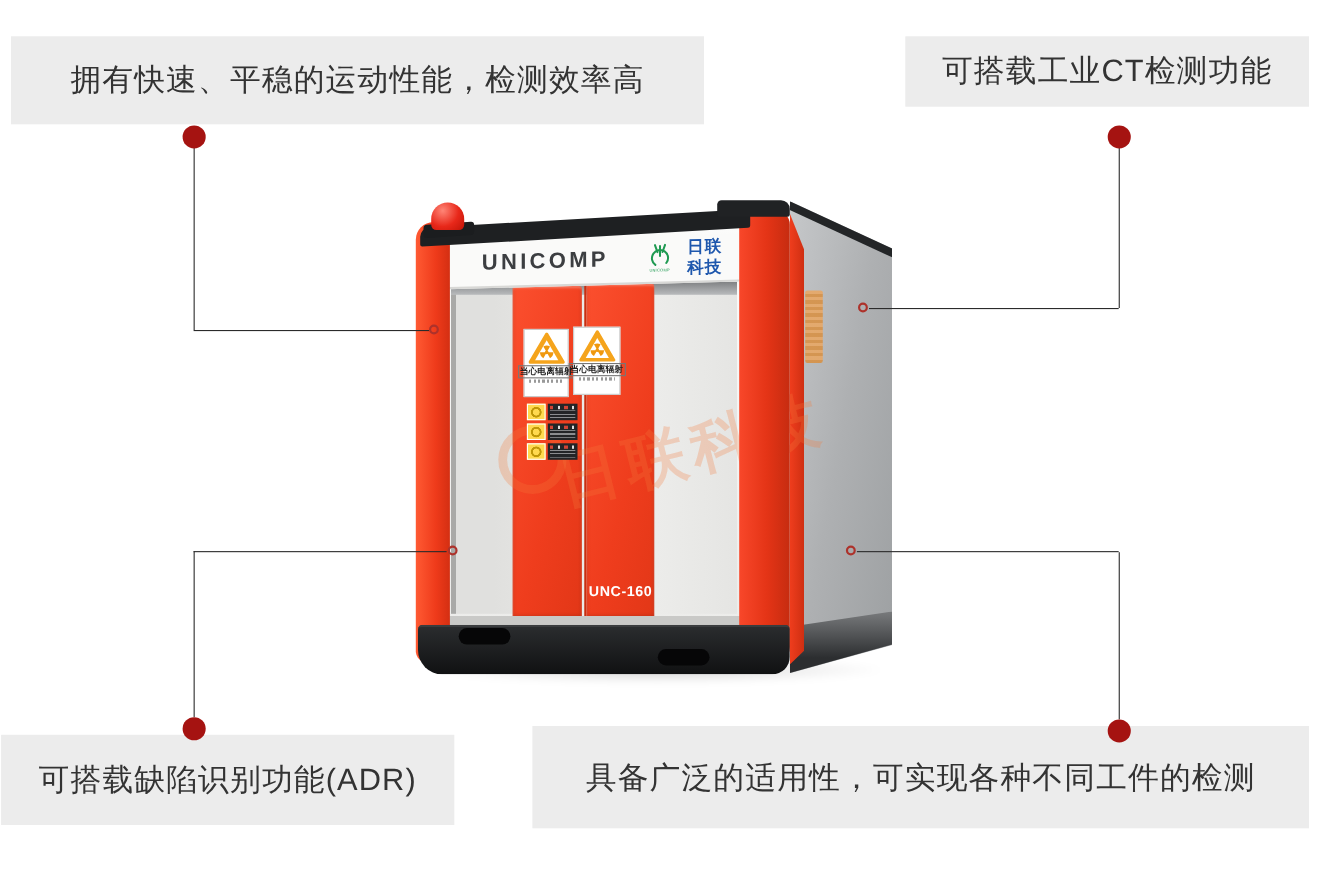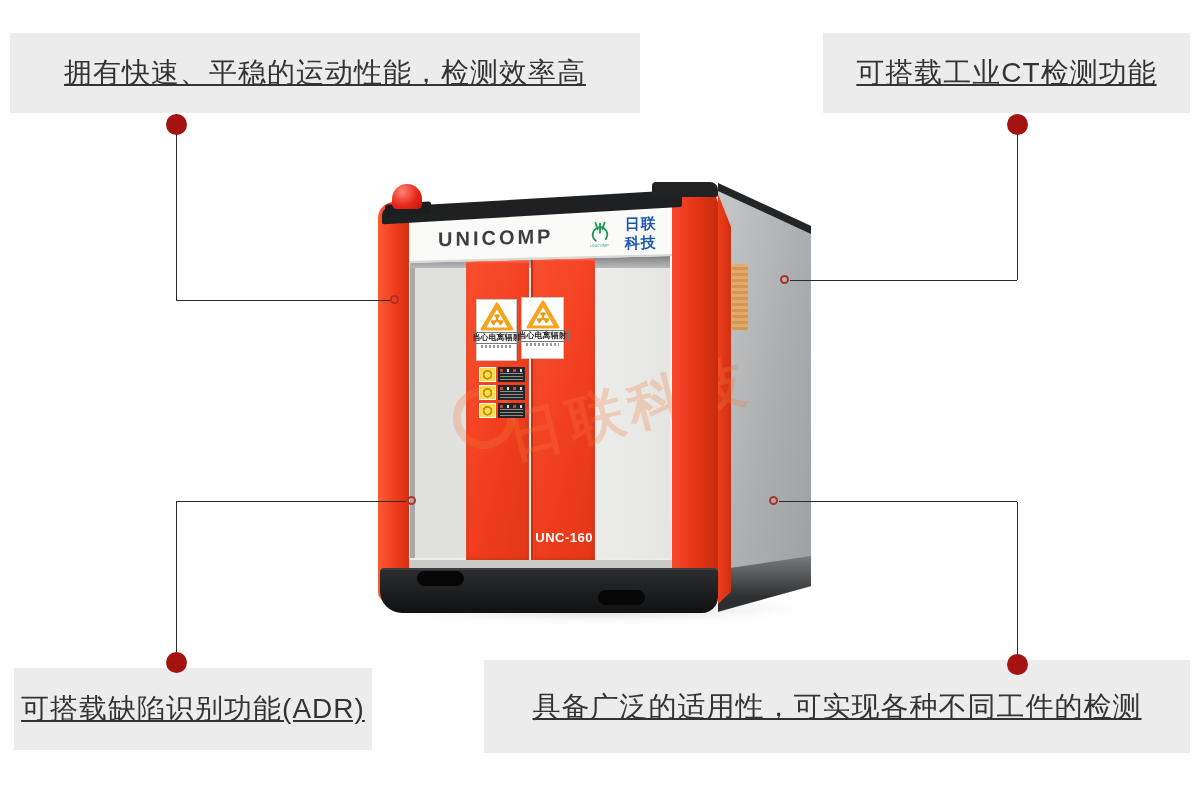--- a/index.html
+++ b/index.html
@@ -1,21 +1,21 @@
 <!DOCTYPE html>
 <html><head>
 <meta charset="utf-8">
 <style>
   html,body{margin:0;padding:0;background:#fff;}
   .stage{position:relative;width:1200px;height:797px;background:#ffffff;overflow:hidden;
          font-family:"Liberation Sans","DejaVu Sans",sans-serif;}
 
   
   .co-box{position:absolute;background:#ececec;display:flex;align-items:center;justify-content:center;
-          font-size:28px;color:#333;letter-spacing:1px;white-space:nowrap;z-index:2;text-decoration:underline;}
+          font-size:28px;color:#333;letter-spacing:1px;white-space:nowrap;z-index:2;}
   .dot{position:absolute;width:21px;height:21px;border-radius:50%;background:#a51311;z-index:22;}
   .vline,.hline{position:absolute;background:#2b2b2b;z-index:20;}
   .vline{width:1px;} .hline{height:1px;}
   .ring{position:absolute;width:9px;height:9px;border:2px solid #ad322b;border-radius:50%;
         background:transparent;box-sizing:border-box;z-index:21;}
 
   
   .m{position:absolute;}
 
   .shadow{left:388px;top:596px;width:420px;height:26px;border-radius:50%;
@@ -112,22 +112,22 @@
       transform:rotate(-14deg);white-space:nowrap;}
   .wm-ring{left:453px;top:387px;width:62px;height:62px;border:8px solid rgba(243,122,58,.27);
       border-radius:50%;box-sizing:border-box;}
 </style>
 </head>
 <body>
 
 <div class="stage">
 
   <div class="co-box" style="left:10px;top:33px;width:630px;height:80px">拥有快速、平稳的运动性能，检测效率高</div>
-  <div class="co-box" style="left:823px;top:33px;width:367px;height:80px">可搭载工业CT检测功能</div>
-  <div class="co-box" style="left:14px;top:668px;width:358px;height:82px">可搭载缺陷识别功能(ADR)</div>
+  <div class="co-box" style="left:823px;top:33px;width:367px;height:64px">可搭载工业CT检测功能</div>
+  <div class="co-box" style="left:1px;top:668px;width:412px;height:82px">可搭载缺陷识别功能(ADR)</div>
   <div class="co-box" style="left:484px;top:660px;width:706px;height:93px">具备广泛的适用性，可实现各种不同工件的检测</div>
 
   <div class="dot" style="left:166px;top:114px"></div>
   <div class="dot" style="left:1007px;top:114px"></div>
   <div class="dot" style="left:166px;top:652px"></div>
   <div class="dot" style="left:1007px;top:654px"></div>
 
   <div class="vline" style="left:176px;top:130px;height:170px"></div>
   <div class="hline" style="left:176px;top:300px;width:214px"></div>
   <div class="ring" style="left:390px;top:295px"></div>

